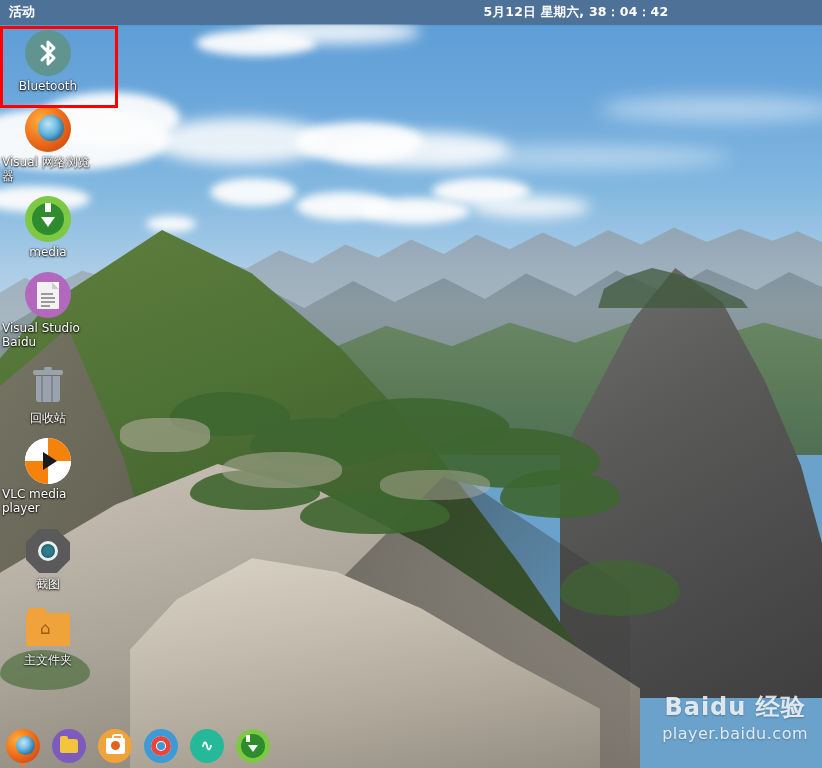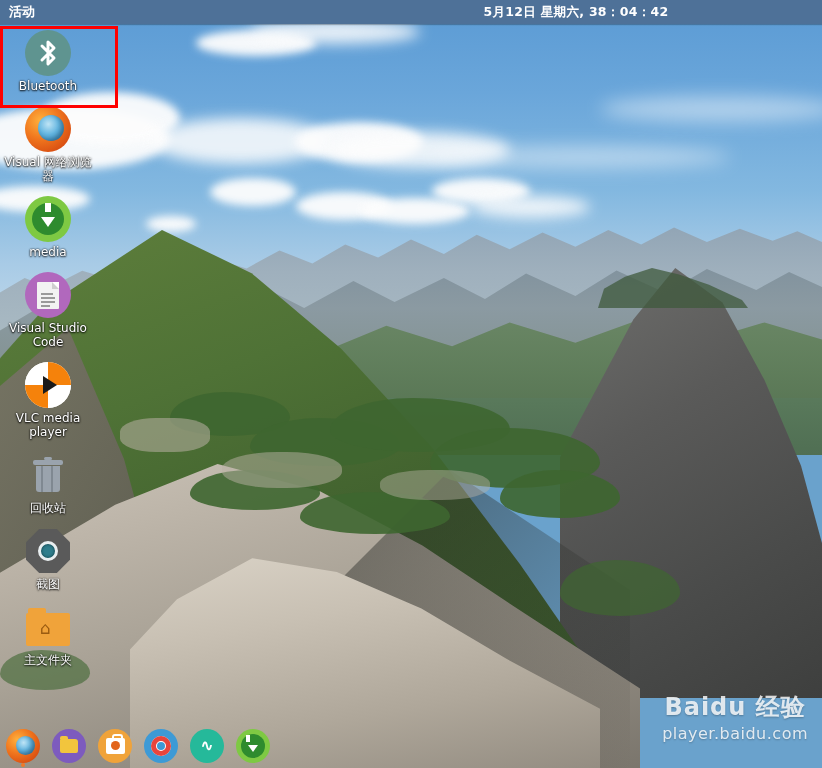--- a/index.html
+++ b/index.html
@@ -108,21 +108,21 @@
   .desk-icon{
     width:96px; margin:0 0 6px 0; padding:4px 2px 3px 2px;
     display:flex; flex-direction:column; align-items:center; cursor:pointer;
   }
   .desk-icon .glyph{
     width:46px; height:46px; border-radius:50%;
     display:flex; align-items:center; justify-content:center;
     position:relative; margin-bottom:3px;
   }
   .desk-icon .lbl{
-    color:#ffffff; font-size:12px; line-height:14px; text-align:center;
+    color:#ffffff; font-size:12px; line-height:14px; text-align:left;
     text-shadow:0 0 2px #000,0 1px 2px rgba(0,0,0,.9); max-width:92px;
     word-break:break-word;
   }
   .selected-ring{
     position:absolute; left:0px; top:26px; width:118px; height:82px;
     border:3px solid #ff0000; pointer-events:none; z-index:20;
   }
 
   
   .bt-circle{ background:#5f9490; }
@@ -320,43 +320,43 @@
 
     <div class="desk-icon">
       <div class="glyph vsc-circle">
         <div class="doc">
           <div class="doc-line" style="top:11px;width:12px;"></div>
           <div class="doc-line" style="top:15px;width:14px;"></div>
           <div class="doc-line" style="top:19px;width:14px;"></div>
           <div class="doc-line" style="top:23px;width:9px;"></div>
         </div>
       </div>
-      <div class="lbl">Visual Studio Code</div>
-    </div>
-
-    <div class="desk-icon">
-      <div class="glyph vlc-circle">
-        <div class="half"></div>
-        <div class="vlc-play"></div>
-      </div>
-      <div class="lbl">VLC media player</div>
+      <div class="lbl">Visual Studio Baidu</div>
     </div>
 
     <div class="desk-icon">
       <div class="glyph">
         <div class="trash">
           <div class="trash-handle"></div>
           <div class="trash-lid"></div>
           <div class="trash-body"></div>
         </div>
       </div>
       <div class="lbl">回收站</div>
     </div>
 
     <div class="desk-icon">
+      <div class="glyph vlc-circle">
+        <div class="half"></div>
+        <div class="vlc-play"></div>
+      </div>
+      <div class="lbl">VLC media player</div>
+    </div>
+
+    <div class="desk-icon">
       <div class="glyph">
         <div class="shot-oct">
           <div class="shot-lens"></div>
         </div>
       </div>
       <div class="lbl">截图</div>
     </div>
 
     <div class="desk-icon">
       <div class="glyph">

